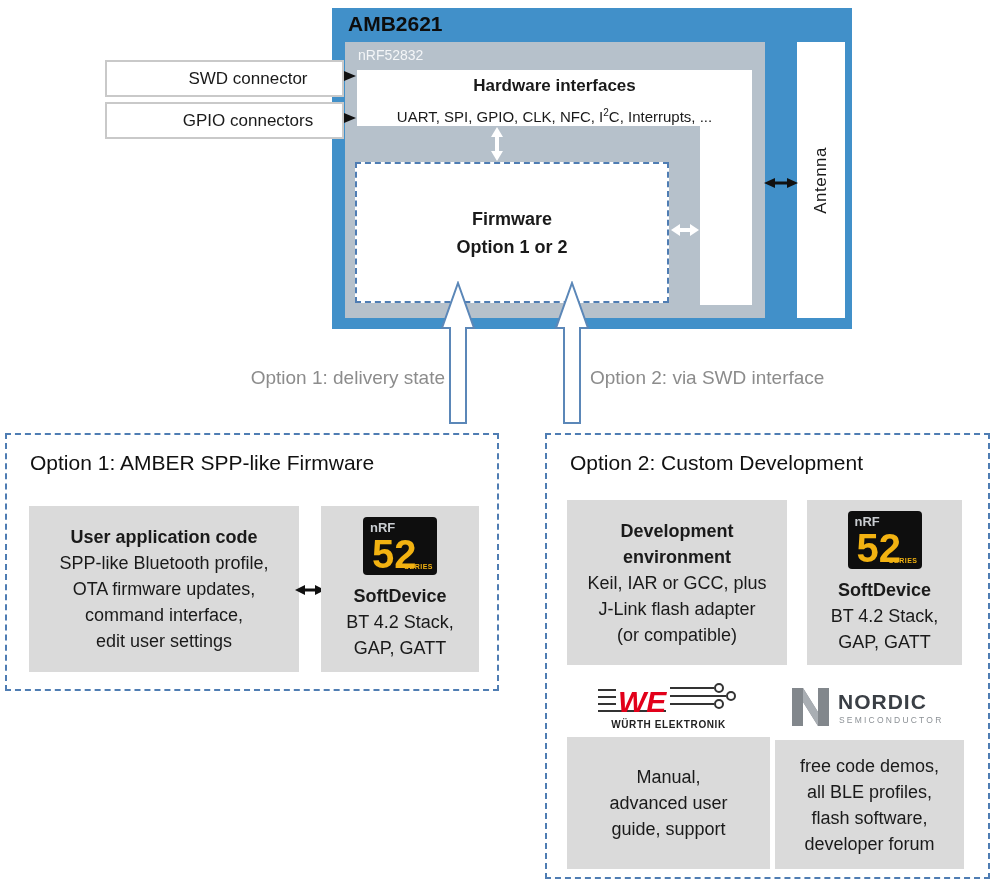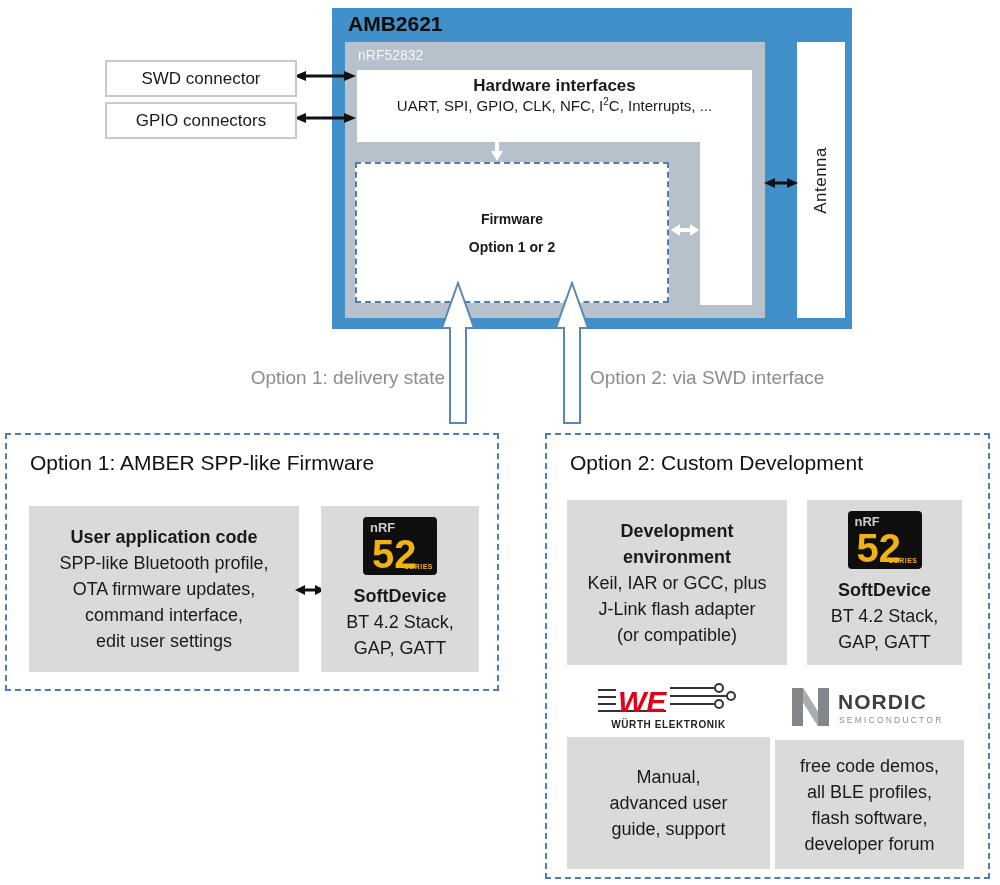--- a/index.html
+++ b/index.html
@@ -5,34 +5,34 @@
   html,body{margin:0;padding:0;background:#fff;}
   body{font-family:"Liberation Sans",sans-serif;color:#1a1a1a;}
   .stage{position:relative;width:1000px;height:885px;background:#fff;overflow:hidden;}
   .abs{position:absolute;}
 
   
   .blue-box{left:332px;top:8px;width:520px;height:321px;background:#4190C9;}
   .amb-title{left:348px;top:12px;font-size:21px;font-weight:bold;color:#0d0d0d;}
   .chip-box{left:345px;top:42px;width:420px;height:276px;background:#B6C1CB;}
   .chip-label{left:358px;top:47px;font-size:14px;font-weight:normal;color:#f4f6f8;}
-  .hw-box{left:357px;top:70px;width:395px;height:72px;background:#fff;text-align:center;}
+  .hw-box{left:357px;top:70px;width:395px;height:56px;background:#fff;text-align:center;}
   .hw-title{margin-top:6px;font-size:17px;font-weight:bold;}
-  .hw-sub{font-size:15px;margin-top:0;}
+  .hw-sub{font-size:15px;margin-top:11px;}
   .hw-sub sup{font-size:10px;}
   .white-col{left:700px;top:126px;width:52px;height:179px;background:#fff;}
   .fw-box{left:355px;top:162px;width:310px;height:137px;background:#fff;border:2px dashed #4F7DB3;
           display:flex;flex-direction:column;align-items:center;justify-content:center;}
-  .fw-line{font-size:14px;font-weight:bold;line-height:28px;}
+  .fw-line{font-size:18px;font-weight:bold;line-height:28px;}
   .antenna-box{left:797px;top:42px;width:48px;height:276px;background:#fff;display:flex;align-items:center;justify-content:center;}
   .antenna-text{writing-mode:vertical-rl;transform:rotate(180deg);font-size:17px;letter-spacing:0.5px;}
 
   
   .conn-box{width:188px;height:33px;background:#fff;border:2px solid #C9C9C9;
-            display:flex;align-items:center;justify-content:center;font-size:17px;}
+            display:flex;align-items:center;justify-content:center;font-size:17px;padding-left:47px;}
   .swd-box{left:105px;top:60px;}
   .gpio-box{left:105px;top:102px;}
 
   
   .flash-label{top:367px;font-size:19px;color:#8C8C8C;}
   .flash-label-1{left:195px;width:250px;text-align:right;}
   .flash-label-2{left:590px;width:300px;text-align:left;}
 
   
   .opt-container{border:2px dashed #4F7DB3;background:#fff;}

